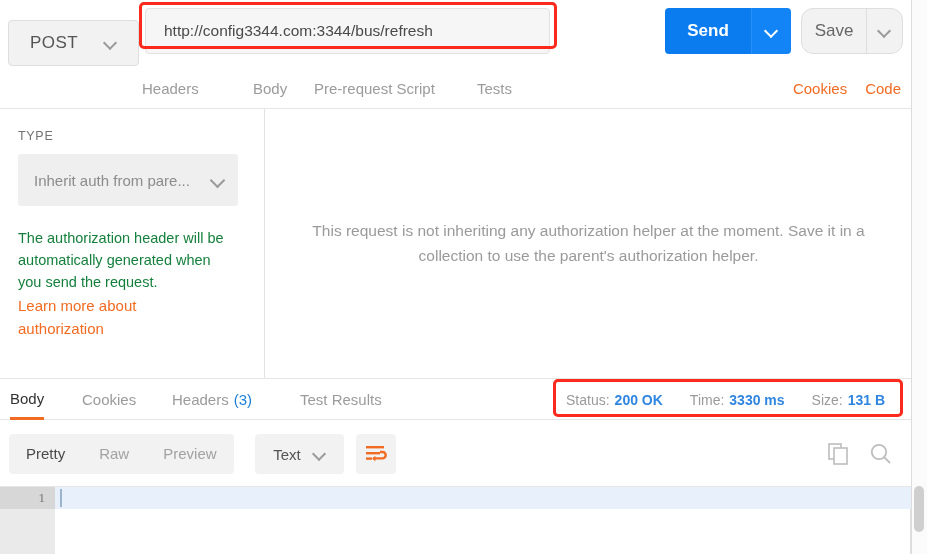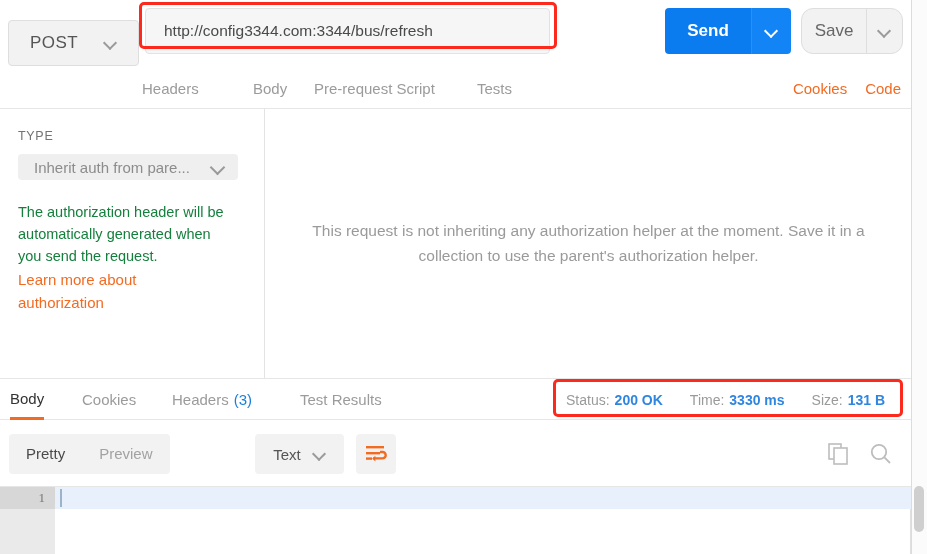--- a/index.html
+++ b/index.html
@@ -118,21 +118,21 @@
     background: #fff;
   }
   .auth-left {
     position: absolute; left: 0; top: 0; width: 265px; height: 269px;
     border-right: 1px solid #e3e3e3; padding: 20px 24px 0 18px;
   }
   .type-label {
     font-size: 12.5px; color: #737373; letter-spacing: .7px; margin-bottom: 11px;
   }
   .type-select {
-    width: 220px; height: 26px; background: #efefef; border-radius: 4px;
+    width: 220px; height: 52px; background: #efefef; border-radius: 4px;
     display: flex; align-items: center; justify-content: space-between;
     padding: 0 14px 0 16px; font-size: 15px; color: #8c8c8c;
   }
   .type-select .chev::after { width: 9px; height: 9px; border-width: 2px; }
   .auth-note {
     margin-top: 22px; width: 216px;
     font-size: 14.5px; line-height: 1.5; color: #15803d;
   }
   .auth-link {
     margin-top: 2px; width: 200px;
@@ -320,20 +320,21 @@
       </span>
       <span>
         <span class="st-lab">Size:</span><span class="st-val">131 B</span>
       </span>
     </div>
   </div>
 
   <div class="viewer-bar">
     <div class="seg">
       <span class="seg-item active">Pretty</span>
+      <span class="seg-item">Raw</span>
       <span class="seg-item">Preview</span>
     </div>
 
     <div class="fmt-select">
       <span>Text</span>
       <span class="chev"></span>
     </div>
 
     <div class="wrap-btn">
       <svg width="22" height="18" viewBox="0 0 22 18">

